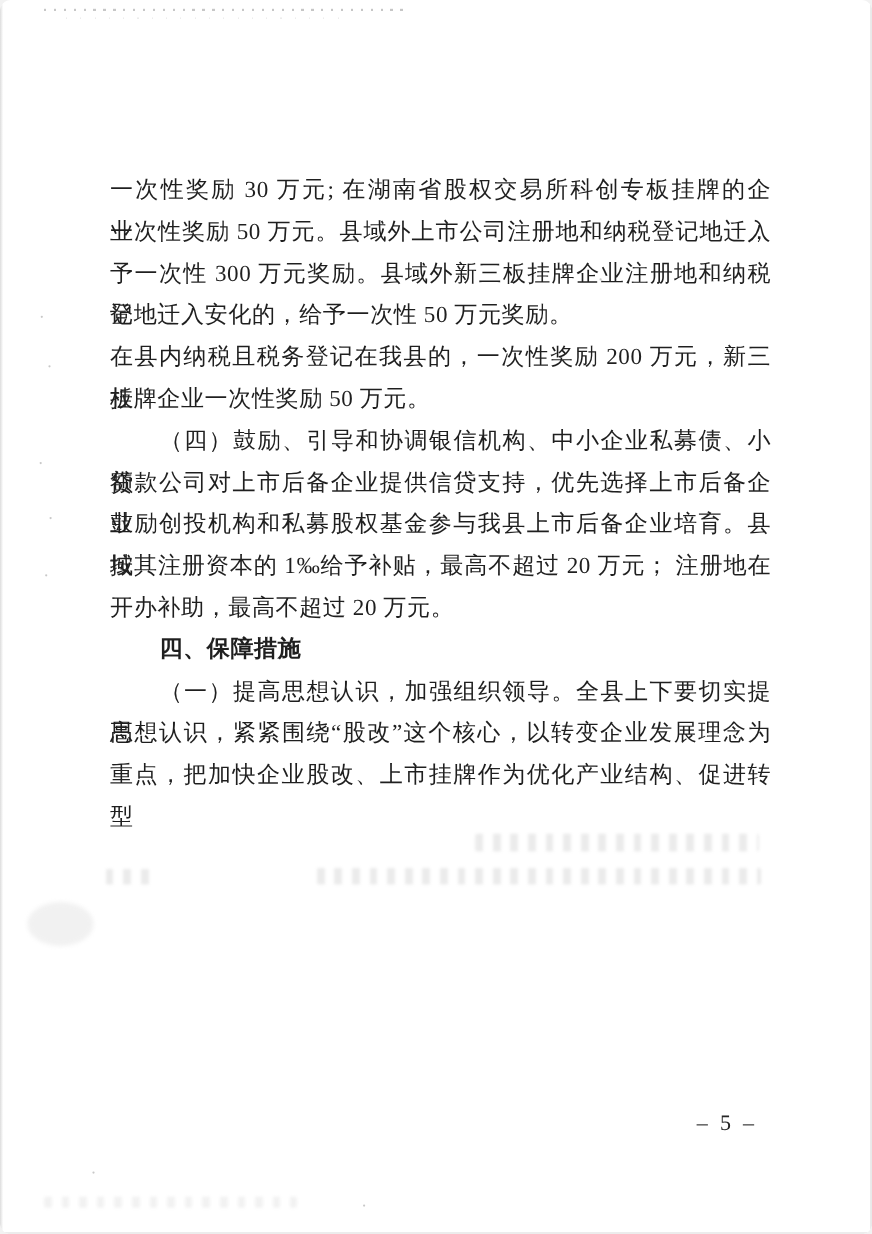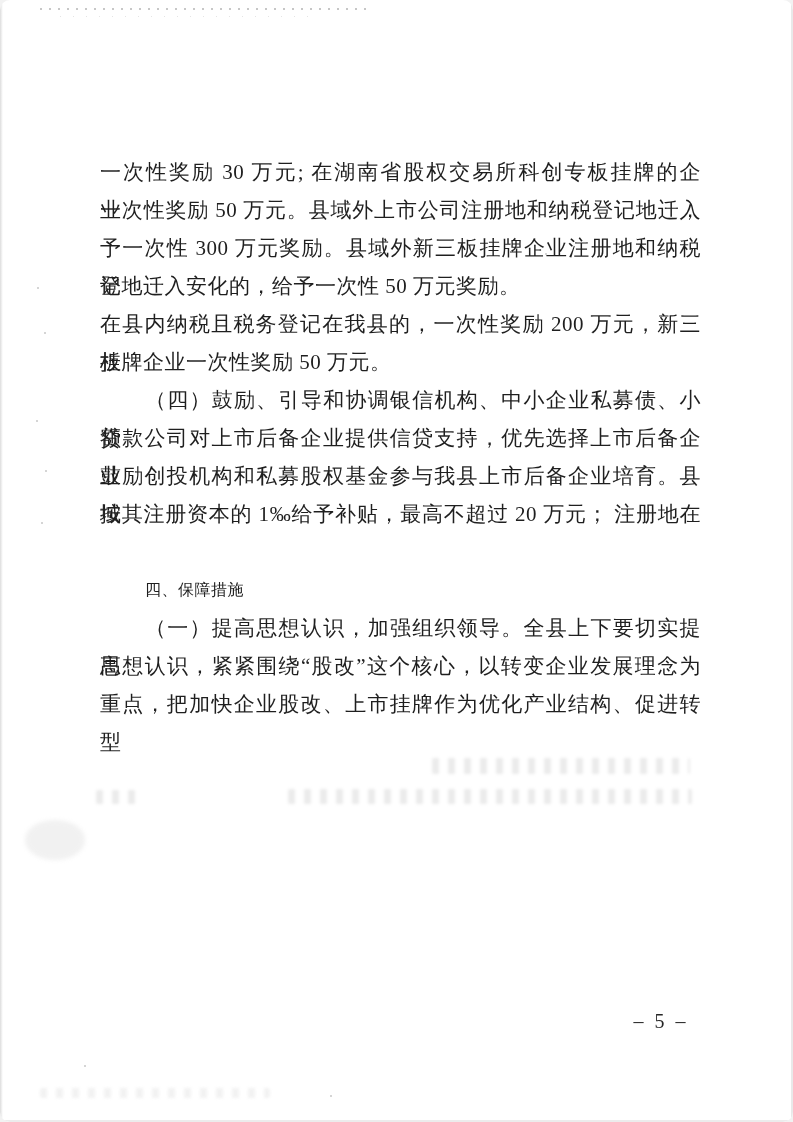--- a/index.html
+++ b/index.html
@@ -43,24 +43,23 @@
     text-justify:inter-character;
     white-space:normal;
     overflow:visible;
   }
   .line.end{
     text-align:right;
     text-align-last:left;
   }
   .line.indent{ text-indent:45px; }
   .line.bold{
-    font-weight:400;
+    font-weight:700;
     font-family:"Liberation Sans","DejaVu Sans",sans-serif;
-    font-size:16px;
-    margin-top:38px;
+    font-size:21px;
   }
   .page-number{
     position:absolute;left:618px;top:1006px;width:86px;height:30px;
     line-height:30px;text-align:center;
     font-size:20px;letter-spacing:3px;
     color:#262626;
   }
   
   .speck{position:absolute;width:2px;height:2px;background:#9a9a9a;border-radius:50%;opacity:.55;}
   .speck-band-top{
@@ -115,20 +114,21 @@
       <div class="line">一次性奖励 30 万元; 在湖南省股权交易所科创专板挂牌的企业，</div>
       <div class="line">一次性奖励 50 万元。县域外上市公司注册地和纳税登记地迁入</div>
       <div class="line">予一次性 300 万元奖励。县域外新三板挂牌企业注册地和纳税登</div>
       <div class="line end">记地迁入安化的，给予一次性 50 万元奖励。</div>
       <div class="line">在县内纳税且税务登记在我县的，一次性奖励 200 万元，新三板</div>
       <div class="line end">挂牌企业一次性奖励 50 万元。</div>
       <div class="line indent">（四）鼓励、引导和协调银信机构、中小企业私募债、小额</div>
       <div class="line">贷款公司对上市后备企业提供信贷支持，优先选择上市后备企业</div>
       <div class="line">鼓励创投机构和私募股权基金参与我县上市后备企业培育。县域</div>
       <div class="line">按其注册资本的 1‰给予补贴，最高不超过 20 万元； 注册地在</div>
+      <div class="line end">开办补助，最高不超过 20 万元。</div>
       <div class="line indent bold end">四、保障措施</div>
       <div class="line indent">（一）提高思想认识，加强组织领导。全县上下要切实提高</div>
       <div class="line">思想认识，紧紧围绕“股改”这个核心，以转变企业发展理念为</div>
       <div class="line">重点，把加快企业股改、上市挂牌作为优化产业结构、促进转型</div>
     </div>
 
   <div class="page-number">– 5 –</div>
 
 </div>
 

